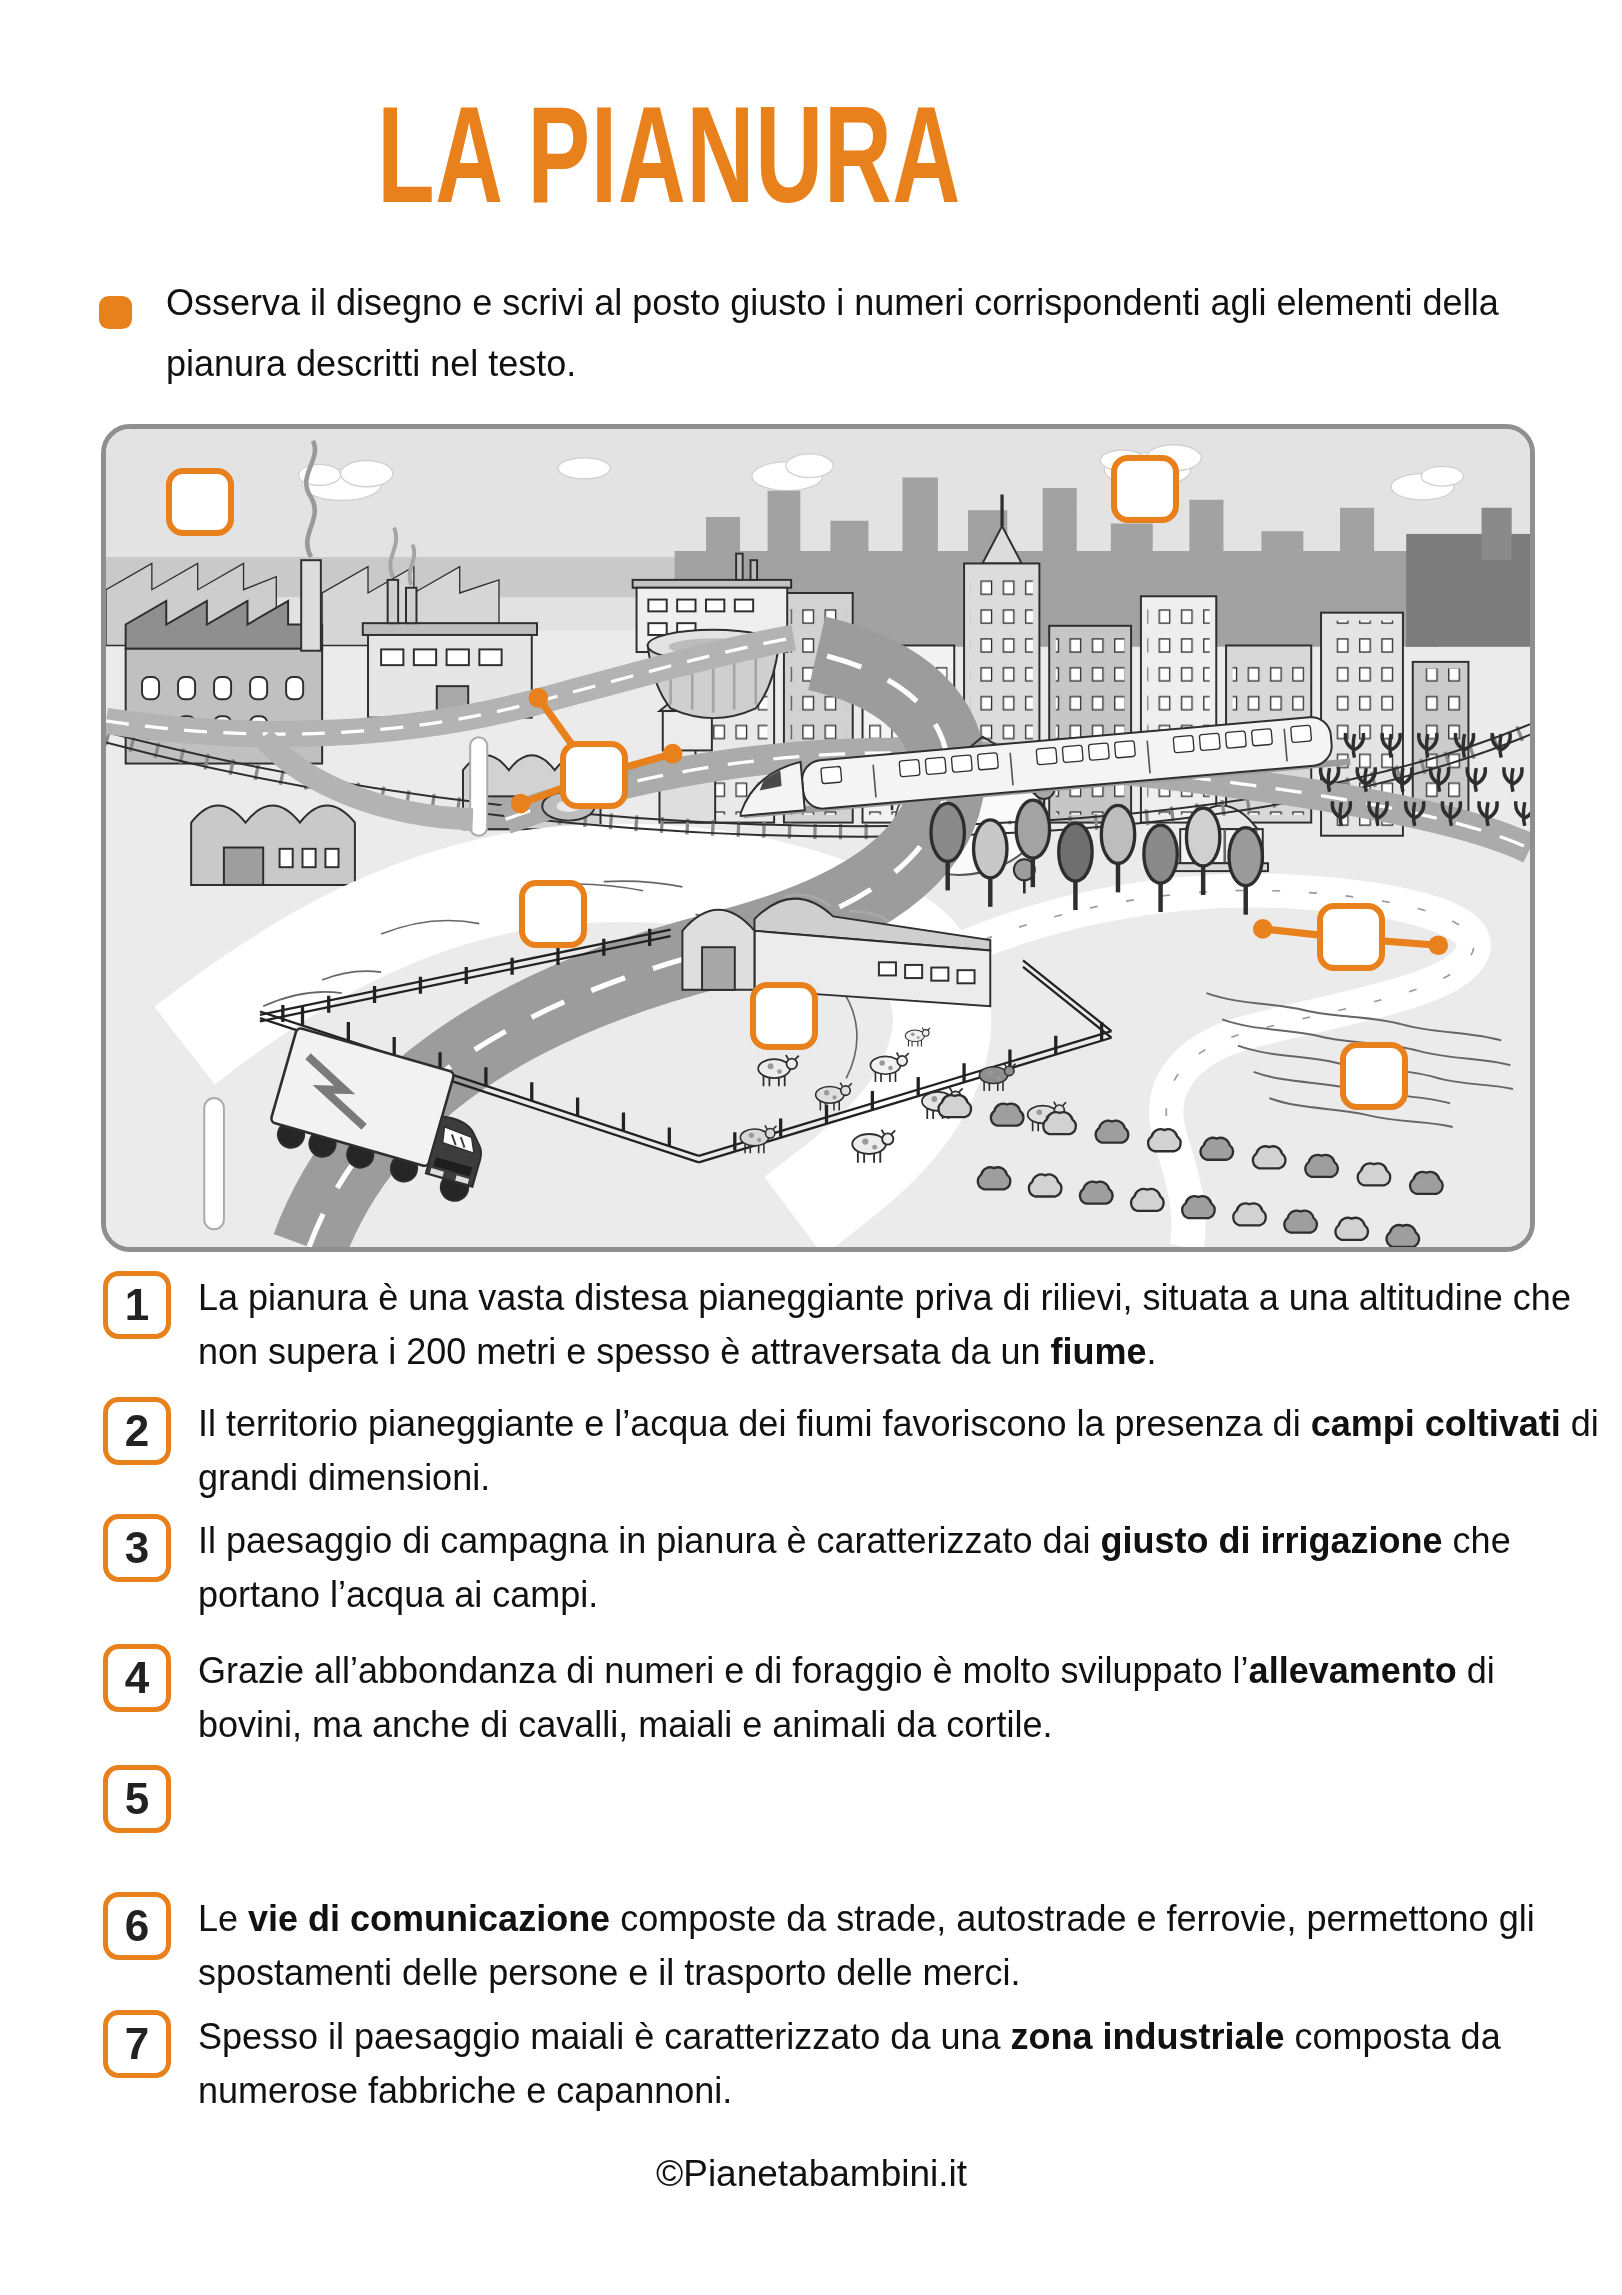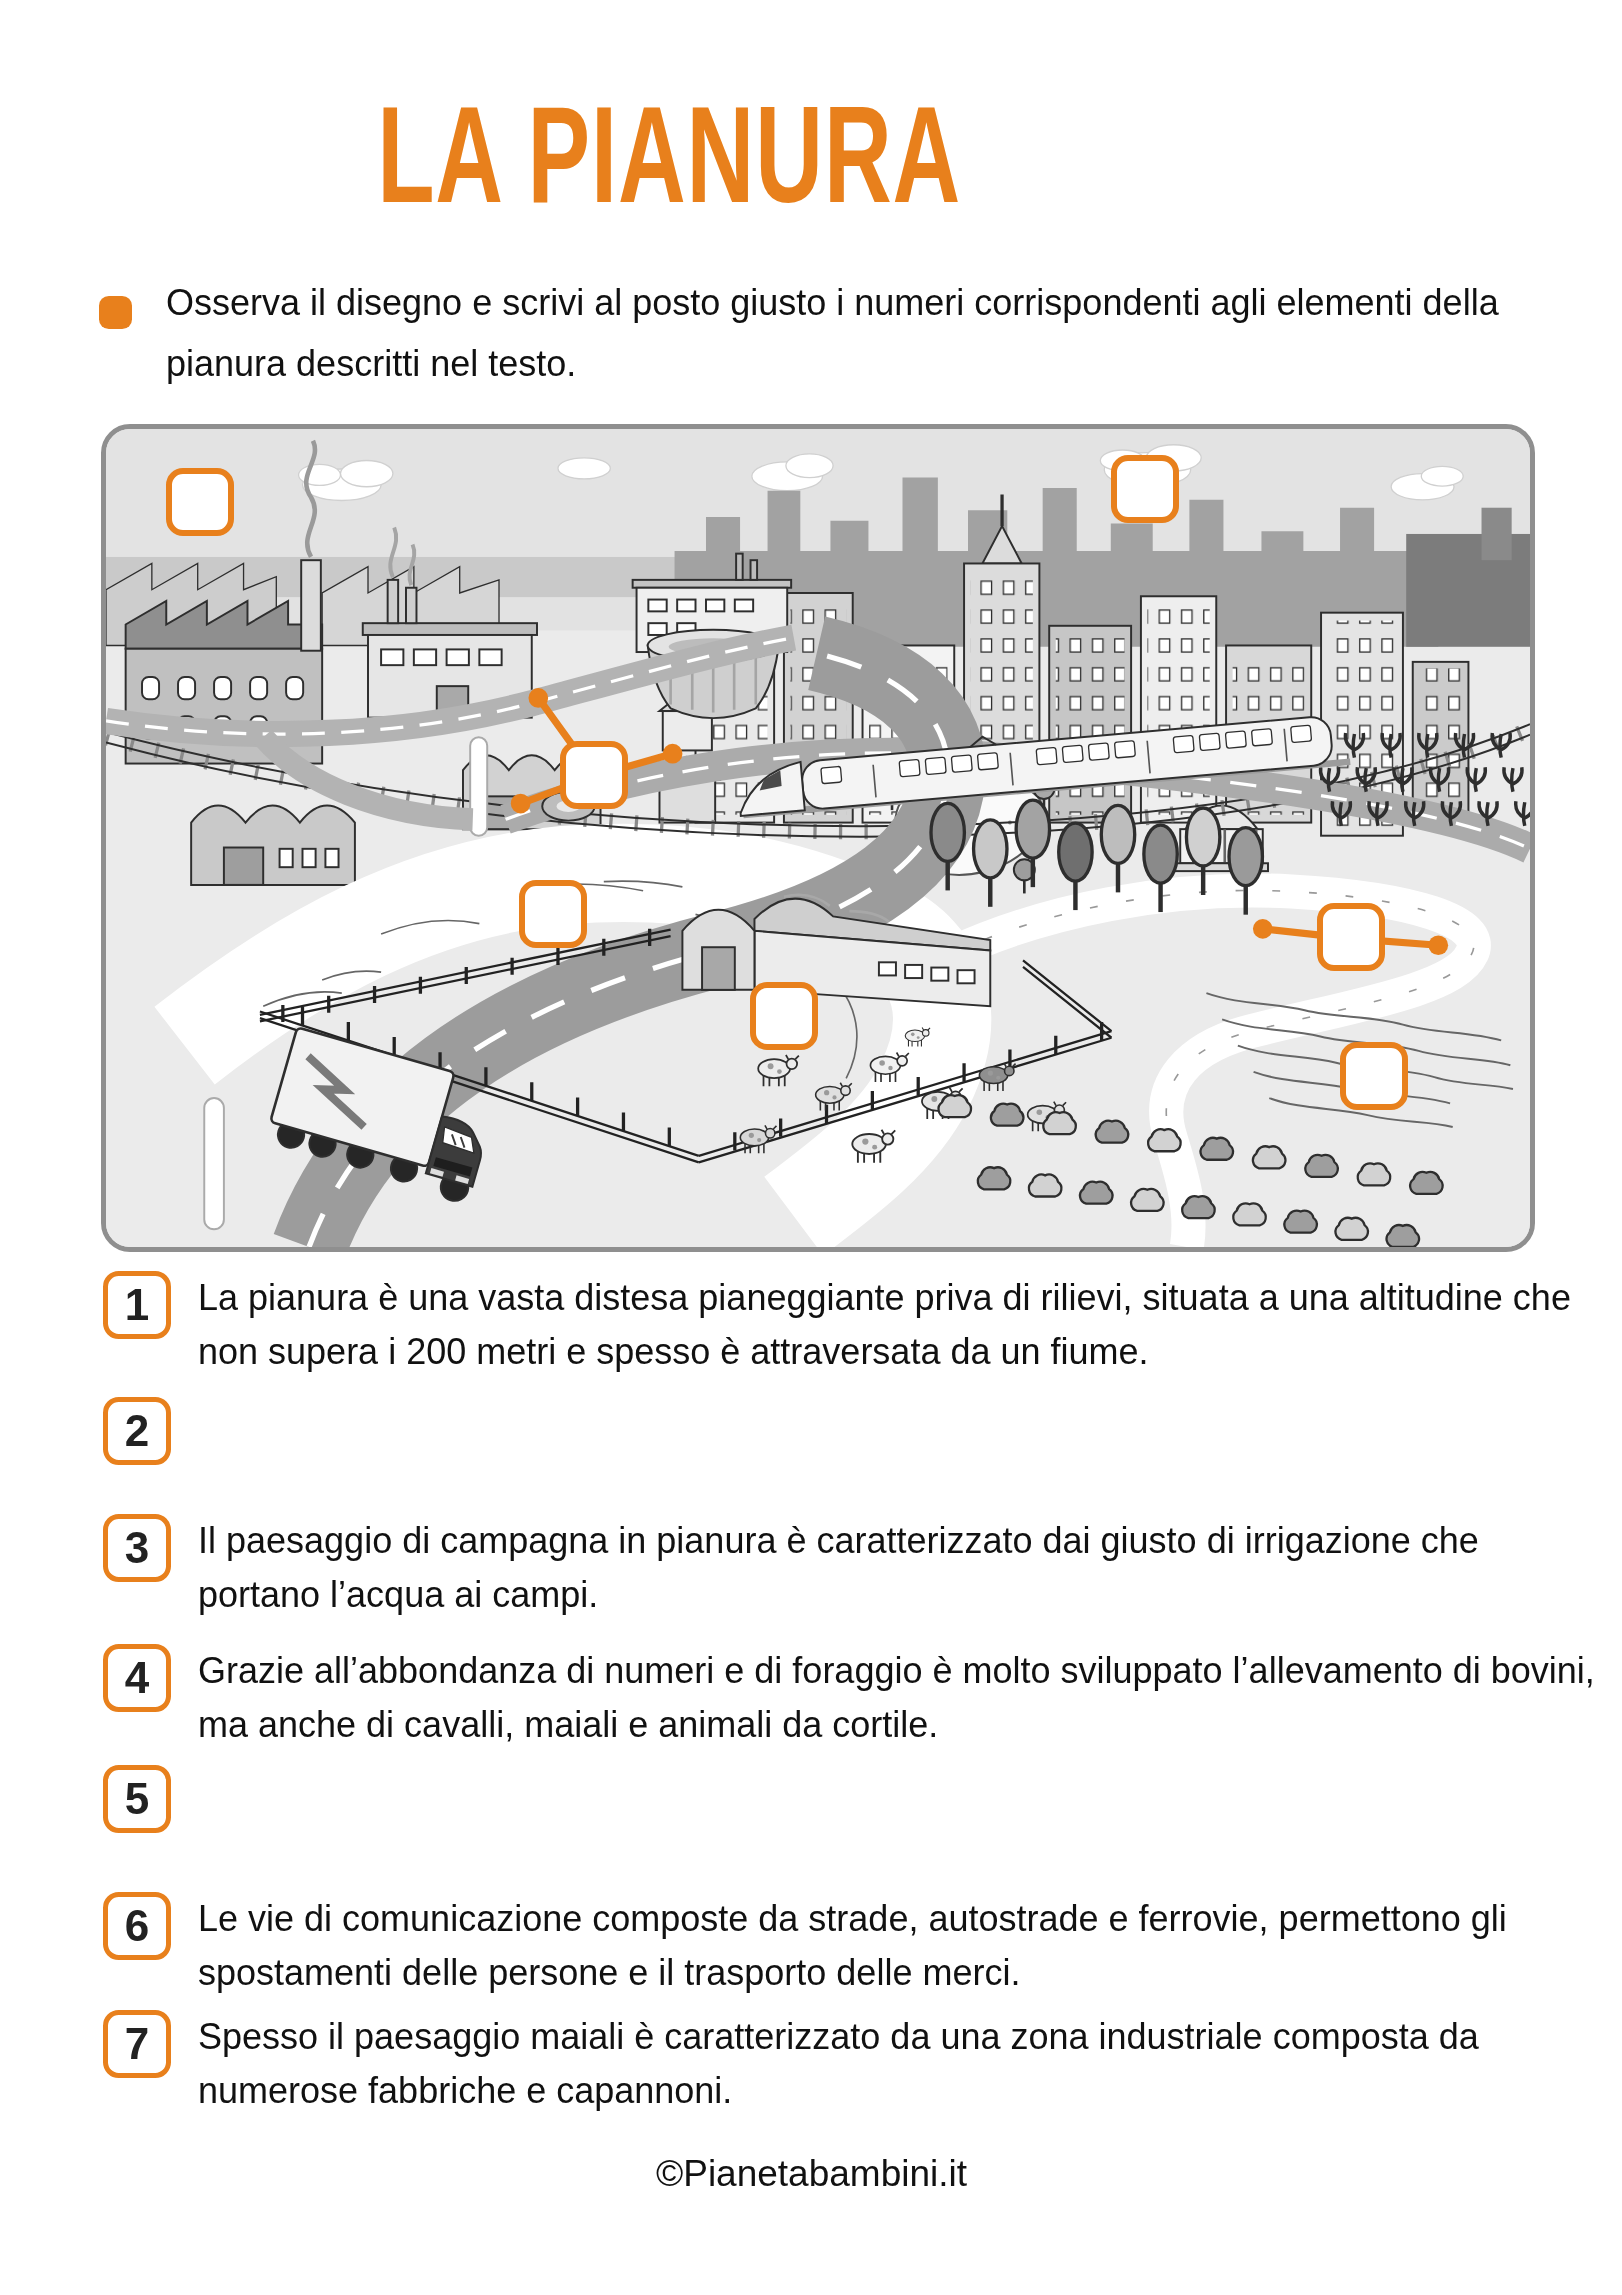--- a/index.html
+++ b/index.html
@@ -21,21 +21,21 @@
   .panel svg{position:absolute;left:0;top:0;width:100%;height:100%;}
 
   .abox{position:absolute;width:68px;height:68px;box-sizing:border-box;background:#ffffff;
     border:6.5px solid var(--accent);border-radius:17px;}
 
   .item{position:absolute;left:0;width:1623px;height:151px;}
   .numbox{position:absolute;left:103px;top:0;width:68px;height:68px;box-sizing:border-box;
     background:#fff;border:5.9px solid var(--accent);border-radius:15.7px;
     font-size:44px;font-weight:bold;text-align:center;line-height:58px;color:#222;}
   .itemtext{position:absolute;left:198px;top:0;width:1407px;margin:0;font-size:36px;line-height:54px;}
-  .itemtext strong{font-weight:normal;}
+  .itemtext strong{font-weight:bold;}
 
   .footer{position:absolute;left:0;top:2153px;width:1623px;text-align:center;font-size:37px;color:#111;}
 
   .connector{stroke:var(--accent);stroke-width:11;stroke-linecap:round;}
   .cdot{fill:var(--accent);}
 </style>
 </head>
 <body>
 
 <h1 class="page-title"><span class="title-inner">LA PIANURA</span></h1>
@@ -421,20 +421,21 @@
   <div class="abox" style="left:1211px;top:474px"></div>
   <div class="abox" style="left:1234px;top:613px"></div>
 </div>
 
 <div class="item" style="top:1271px">
   <div class="numbox">1</div>
   <p class="itemtext"><span>La pianura è una vasta distesa pianeggiante priva di rilievi, situata a una altitudine che non supera i 200 metri e spesso è attraversata da un </span><strong>fiume</strong><span>.</span></p>
 </div>
 <div class="item" style="top:1397px">
   <div class="numbox">2</div>
+  <p class="itemtext"><span>Il territorio pianeggiante e l’acqua dei fiumi favoriscono la presenza di </span><strong>campi coltivati</strong><span> di grandi dimensioni.</span></p>
 </div>
 <div class="item" style="top:1514px">
   <div class="numbox">3</div>
   <p class="itemtext"><span>Il paesaggio di campagna in pianura è caratterizzato dai </span><strong>giusto di irrigazione</strong><span> che portano l’acqua ai campi.</span></p>
 </div>
 <div class="item" style="top:1644px">
   <div class="numbox">4</div>
   <p class="itemtext"><span>Grazie all’abbondanza di numeri e di foraggio è molto sviluppato l’</span><strong>allevamento</strong><span> di bovini, ma anche di cavalli, maiali e animali da cortile.</span></p>
 </div>
 <div class="item" style="top:1765px">

